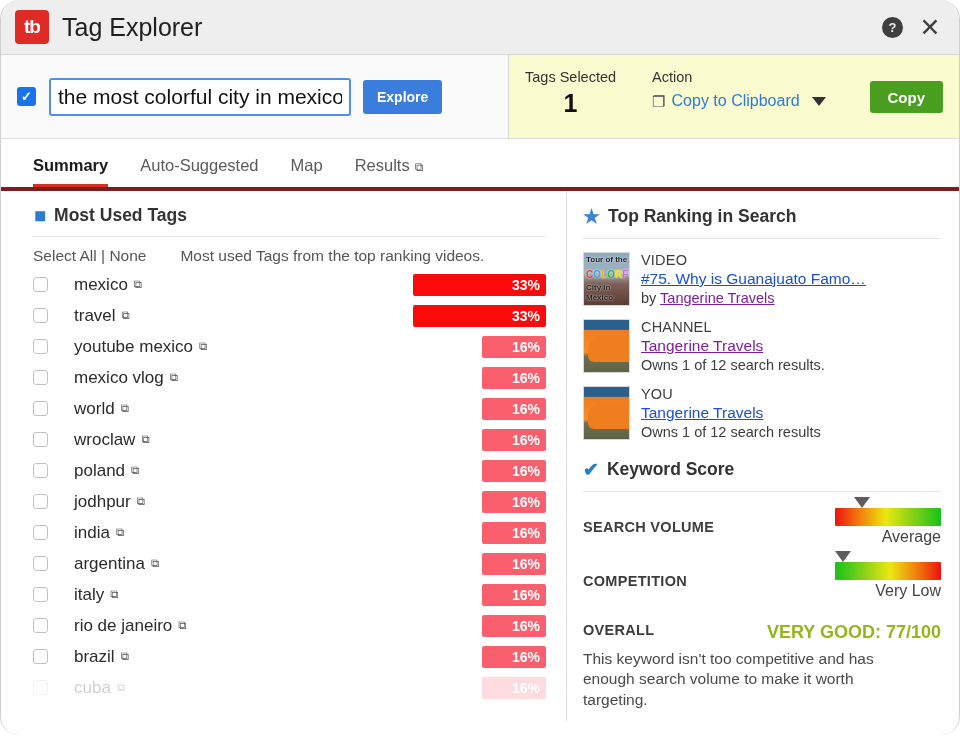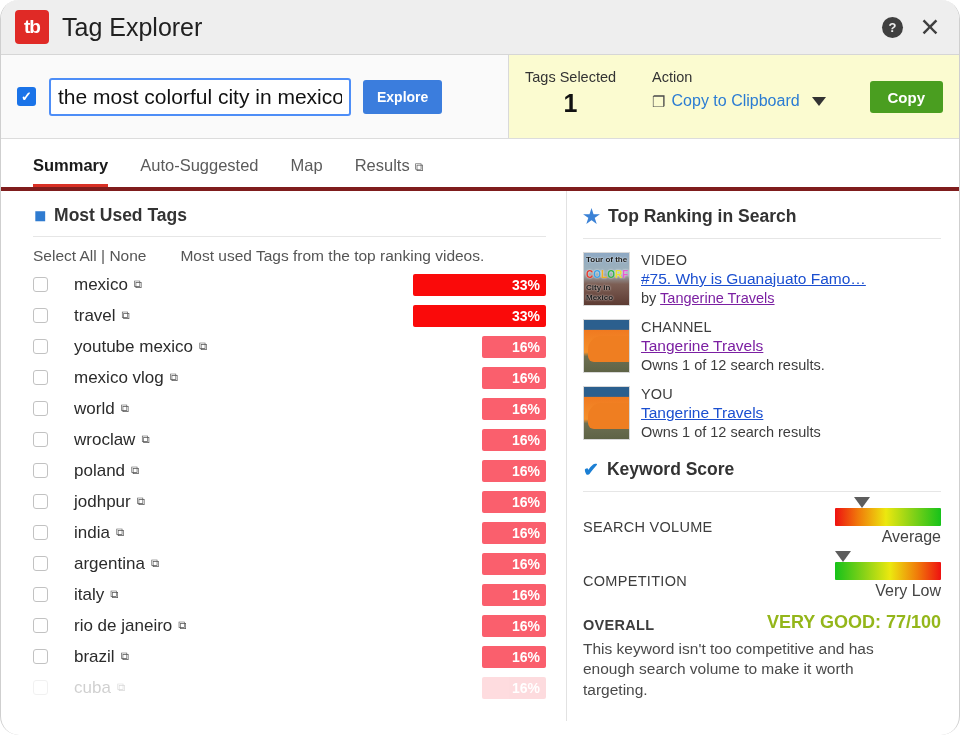--- a/index.html
+++ b/index.html
@@ -342,21 +342,21 @@
   .res-sub { font-size: 14.5px; color: #3d3d3d; margin-top: 2px; }
 
   .kw-sec { margin-top: 18px; }
   .meter-row {
     display: flex; align-items: center;
     margin-top: 16px;
     position: relative;
     height: 38px;
   }
   .meter-label {
-    font-size: 14.5px; font-weight: normal; color: #3d3d3d;
+    font-size: 14.5px; font-weight: bold; color: #3d3d3d;
     letter-spacing: .3px;
   }
   .meter-right {
     position: absolute; right: 0; top: 0;
     width: 106px;
   }
   .meter-bar {
     height: 18px; width: 106px; border-radius: 1px;
     position: relative;
   }
@@ -371,22 +371,22 @@
     border-top: 11px solid #5d5d5d;
     transform: translateX(-8px);
   }
   .meter-value {
     text-align: right;
     font-size: 16px;
     color: #444;
     margin-top: 2px;
   }
   .overall-row {
-    display: flex; align-items: flex-end;
-    margin-top: 12px;
+    display: flex; align-items: flex-start;
+    margin-top: 22px;
   }
   .overall-label { font-size: 14.5px; font-weight: bold; color: #3d3d3d; letter-spacing: .3px;}
   .overall-score {
     margin-left: auto;
     font-size: 18px; font-weight: bold; color: #94b61a;
   }
   .overall-desc {
     margin-top: 6px;
     font-size: 15.5px;
     color: #4a4a4a;

